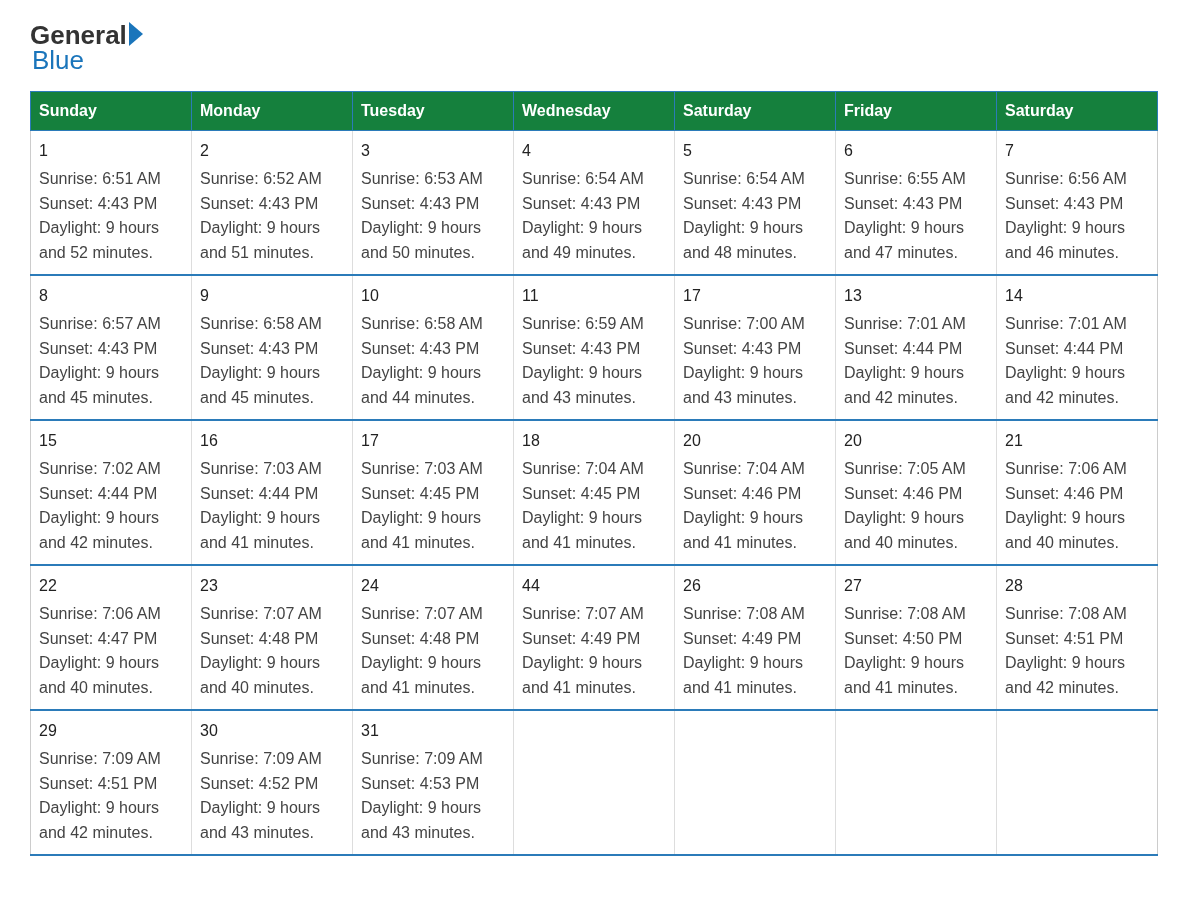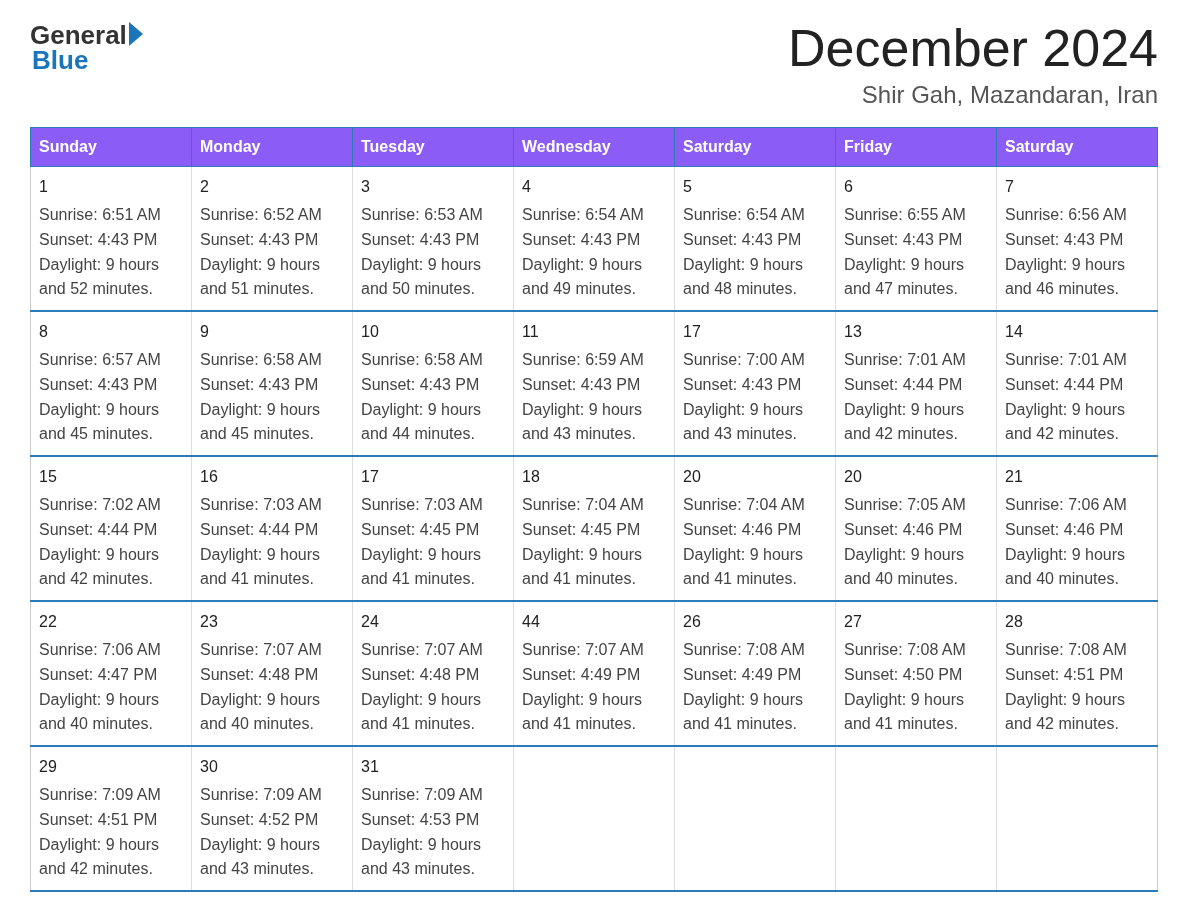--- a/index.html
+++ b/index.html
@@ -34,21 +34,21 @@
       display: flex;
       flex-direction: column;
       align-items: flex-start;
     }
     .logo-row1 {
       display: flex;
       align-items: center;
     }
     .logo-row2 {
       font-size: 26px;
-      font-weight: bold;
+      font-weight: normal;
       color: #1a75bb;
       line-height: 1;
       margin-top: -4px;
       margin-left: 2px;
     }
     .title-block {
       text-align: right;
     }
     .month-title {
       font-size: 52px;
@@ -60,21 +60,21 @@
       font-size: 24px;
       color: #555;
       margin-top: 4px;
     }
     table {
       width: 100%;
       border-collapse: collapse;
       table-layout: fixed;
     }
     thead tr th {
-      background-color: #8b5cf6;
+      background-color: #15803d;
       color: #fff;
       font-size: 16px;
       font-weight: bold;
       padding: 10px 8px;
       text-align: left;
       border: 1px solid #2b7bb9;
     }
     tbody tr {
       border-bottom: 2px solid #2b7bb9;
     }
@@ -109,24 +109,20 @@
 </head>
 <body>
 
 <div class="header">
   <div class="logo-block">
     <div class="logo-row1">
       <span class="logo-text-general">General</span>
       <div class="logo-arrow"></div>
     </div>
     <div class="logo-row2">Blue</div>
-  </div>
-  <div class="title-block">
-    <div class="month-title">December 2024</div>
-    <div class="location-title">Shir Gah, Mazandaran, Iran</div>
   </div>
 </div>
 
 <table>
   <thead>
     <tr>
     <th>Sunday</th>
         <th>Monday</th>
         <th>Tuesday</th>
         <th>Wednesday</th>

